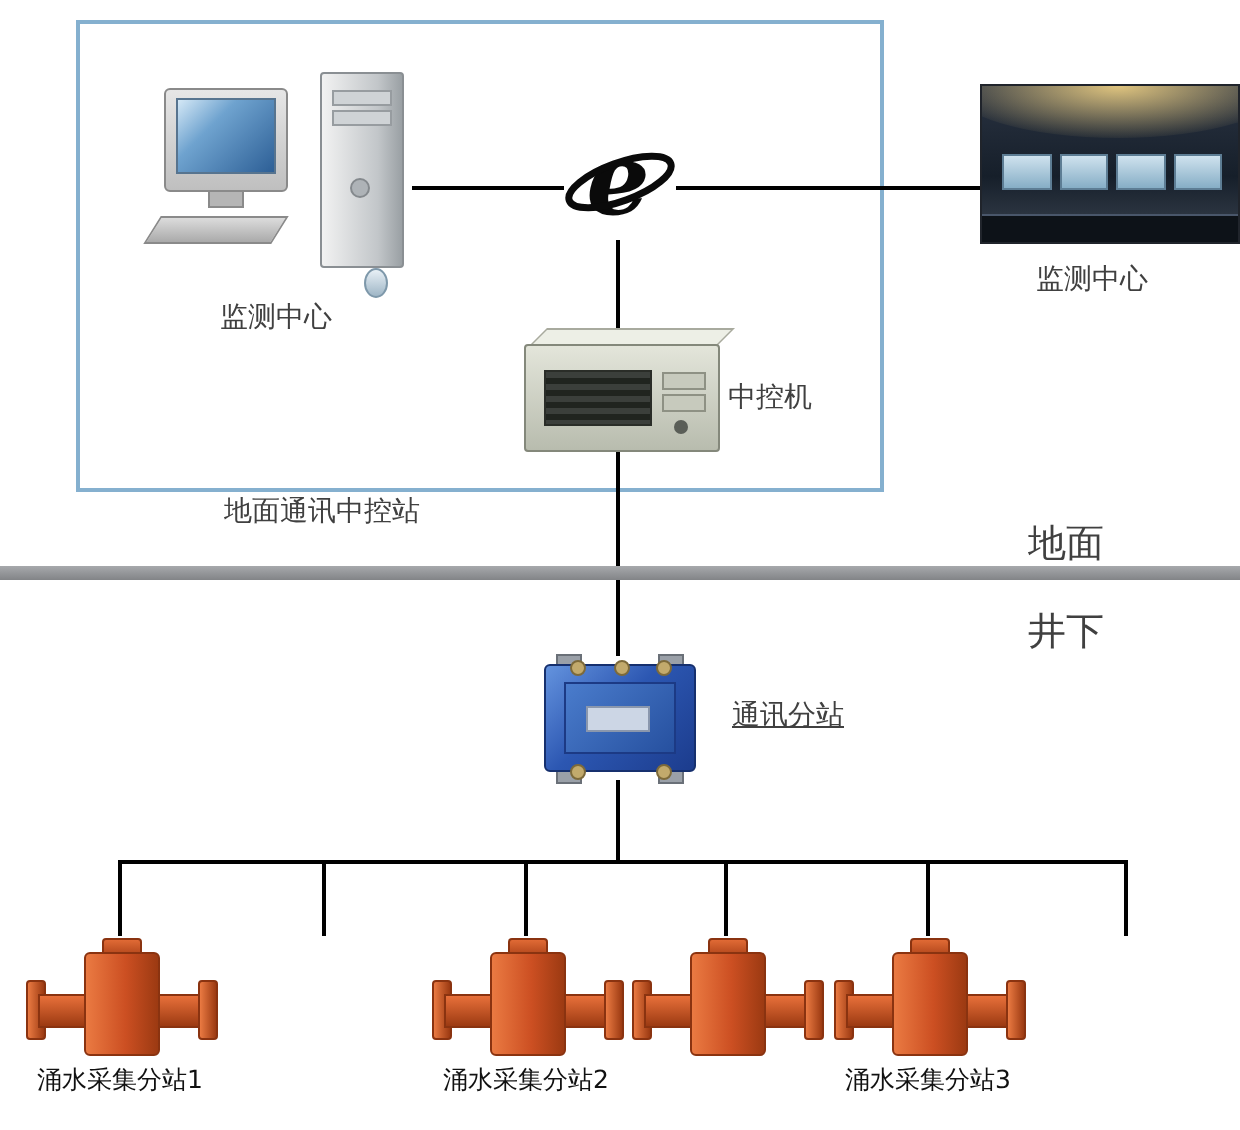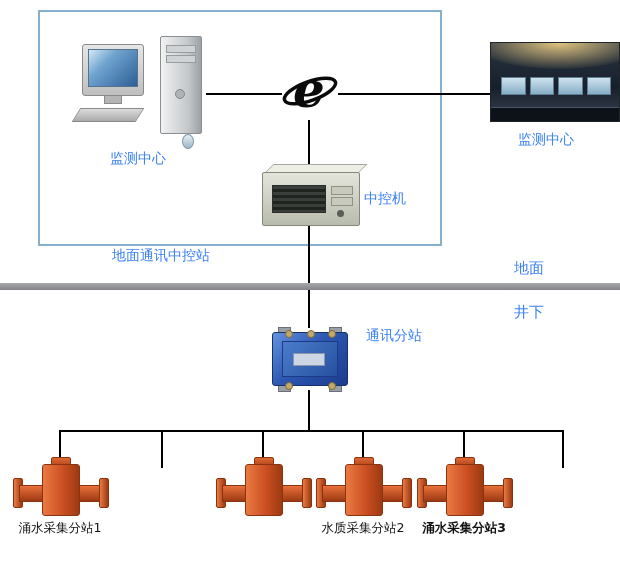--- a/index.html
+++ b/index.html
@@ -1,20 +1,20 @@
 <!DOCTYPE html>
 <html><head>
 <meta charset="utf-8">
 <style>
   html,body{margin:0;padding:0;background:#fff;}
   body{font-family:"DejaVu Sans","Liberation Sans",sans-serif;}
   #canvas{position:relative;width:620px;height:565px;background:#fff;overflow:hidden;}
 
   .line{position:absolute;background:#000;}
-  .label{position:absolute;color:#3b82f6;white-space:nowrap;}
+  .label{position:absolute;color:#404040;white-space:nowrap;}
 
   
   .ground-box{position:absolute;left:38px;top:10px;width:400px;height:232px;border:2px solid #85b0cf;background:transparent;}
 
   
   .host{position:absolute;left:70px;top:32px;width:136px;height:118px;}
   .monitor{position:absolute;left:12px;top:12px;width:60px;height:50px;background:linear-gradient(#e6e6e6,#bfbfbf);border:1px solid #8a8a8a;border-radius:3px;}
   .screen{position:absolute;left:5px;top:4px;width:48px;height:36px;background:linear-gradient(135deg,#d4e8f6 0%,#6fa3cf 35%,#2d5f96 100%);border:1px solid #57748f;}
   .mon-stand{position:absolute;left:34px;top:63px;width:16px;height:7px;background:#b5b5b5;border:1px solid #8a8a8a;}
   .keyboard{position:absolute;left:6px;top:76px;width:62px;height:12px;background:linear-gradient(#dcdcdc,#aaaaaa);border:1px solid #8a8a8a;transform:skewX(-32deg);}
@@ -47,30 +47,30 @@
 
   
   .substation{position:absolute;left:272px;top:326px;width:76px;height:66px;}
   .sub-ear{position:absolute;width:11px;height:8px;background:#9aa0a8;border:1px solid #6a7078;}
   .sub-body{position:absolute;left:0;top:6px;width:74px;height:52px;background:linear-gradient(135deg,#6493de 0%,#2c57b2 45%,#1c3c8d 100%);border:1px solid #16306e;border-radius:3px;}
   .sub-panel{position:absolute;left:9px;top:8px;width:54px;height:34px;background:linear-gradient(135deg,#4a7ccc,#26509f);border:1px solid #1c3a85;}
   .sub-tag{position:absolute;left:20px;top:20px;width:30px;height:11px;background:#ccd6e5;border:1px solid #8a97ad;}
   .sub-gland{position:absolute;width:6px;height:6px;border-radius:50%;background:#c2aa6c;border:1px solid #7d6a3a;}
 
   
-  .device{position:absolute;top:454px;width:100px;height:86px;}
+  .device{position:absolute;top:466px;width:100px;height:86px;}
   .dev-body{position:absolute;left:32px;top:10px;width:36px;height:50px;background:linear-gradient(90deg,#ea7a42 0%,#cc4f22 55%,#9c3a12 100%);border:1px solid #8a3310;border-radius:3px;}
   .dev-cap{position:absolute;left:41px;top:3px;width:18px;height:9px;background:linear-gradient(#e06a35,#a83f16);border:1px solid #8a3310;border-radius:2px;}
   .dev-pipe{position:absolute;top:31px;width:24px;height:15px;background:linear-gradient(#e8703a,#9c3a12);border:1px solid #8a3310;}
   .dev-pipe.l{left:9px;} .dev-pipe.r{left:67px;}
   .dev-flange{position:absolute;top:24px;width:8px;height:28px;background:linear-gradient(90deg,#ea7a42,#9c3a12);border:1px solid #8a3310;border-radius:2px;}
   .dev-flange.l{left:3px;} .dev-flange.r{left:89px;}
   .dev-label{position:absolute;left:-5px;top:66px;width:110px;text-align:center;font-size:12.5px;color:#111;}
 
-  .t14{font-size:14px;} .t15{font-size:15px;}
+  .t14{font-size:14px;} .t15{font-size:19px;}
 </style>
 </head>
 <body>
 
 <div id="canvas">
 
   <div class="ground-box"></div>
   <div class="label t14" style="left:112px;top:247px;">地面通讯中控站</div>
 
   <div class="line" style="left:206px;top:93px;width:76px;height:2px;"></div>
@@ -143,53 +143,53 @@
     <div class="sub-body">
       <div class="sub-panel"></div>
       <div class="sub-tag"></div>
       <div class="sub-gland" style="left:12px;top:-3px;"></div>
       <div class="sub-gland" style="left:34px;top:-3px;"></div>
       <div class="sub-gland" style="left:55px;top:-3px;"></div>
       <div class="sub-gland" style="left:12px;top:49px;"></div>
       <div class="sub-gland" style="left:55px;top:49px;"></div>
     </div>
   </div>
-  <div class="label t14" style="left:366px;top:327px;">通讯分站</div>
+  <div class="label t14" style="left:366px;top:349px;text-decoration:underline;">通讯分站</div>
 
   <div class="device" style="left:10px;">
     <div class="dev-flange l"></div>
     <div class="dev-pipe l"></div>
     <div class="dev-pipe r"></div>
     <div class="dev-flange r"></div>
     <div class="dev-cap"></div>
     <div class="dev-body"></div>
     <div class="dev-label">涌水采集分站1</div>
   </div>
 
 
   <div class="device" style="left:213px;">
     <div class="dev-flange l"></div>
     <div class="dev-pipe l"></div>
     <div class="dev-pipe r"></div>
     <div class="dev-flange r"></div>
     <div class="dev-cap"></div>
     <div class="dev-body"></div>
+    <div class="dev-label">涌水采集分站2</div>
   </div>
 
   <div class="device" style="left:313px;">
     <div class="dev-flange l"></div>
     <div class="dev-pipe l"></div>
     <div class="dev-pipe r"></div>
     <div class="dev-flange r"></div>
     <div class="dev-cap"></div>
     <div class="dev-body"></div>
-    <div class="dev-label">水质采集分站2</div>
   </div>
 
-  <div class="device" style="left:414px;font-weight:bold;">
+  <div class="device" style="left:414px;">
     <div class="dev-flange l"></div>
     <div class="dev-pipe l"></div>
     <div class="dev-pipe r"></div>
     <div class="dev-flange r"></div>
     <div class="dev-cap"></div>
     <div class="dev-body"></div>
     <div class="dev-label">涌水采集分站3</div>
   </div>
 
 

